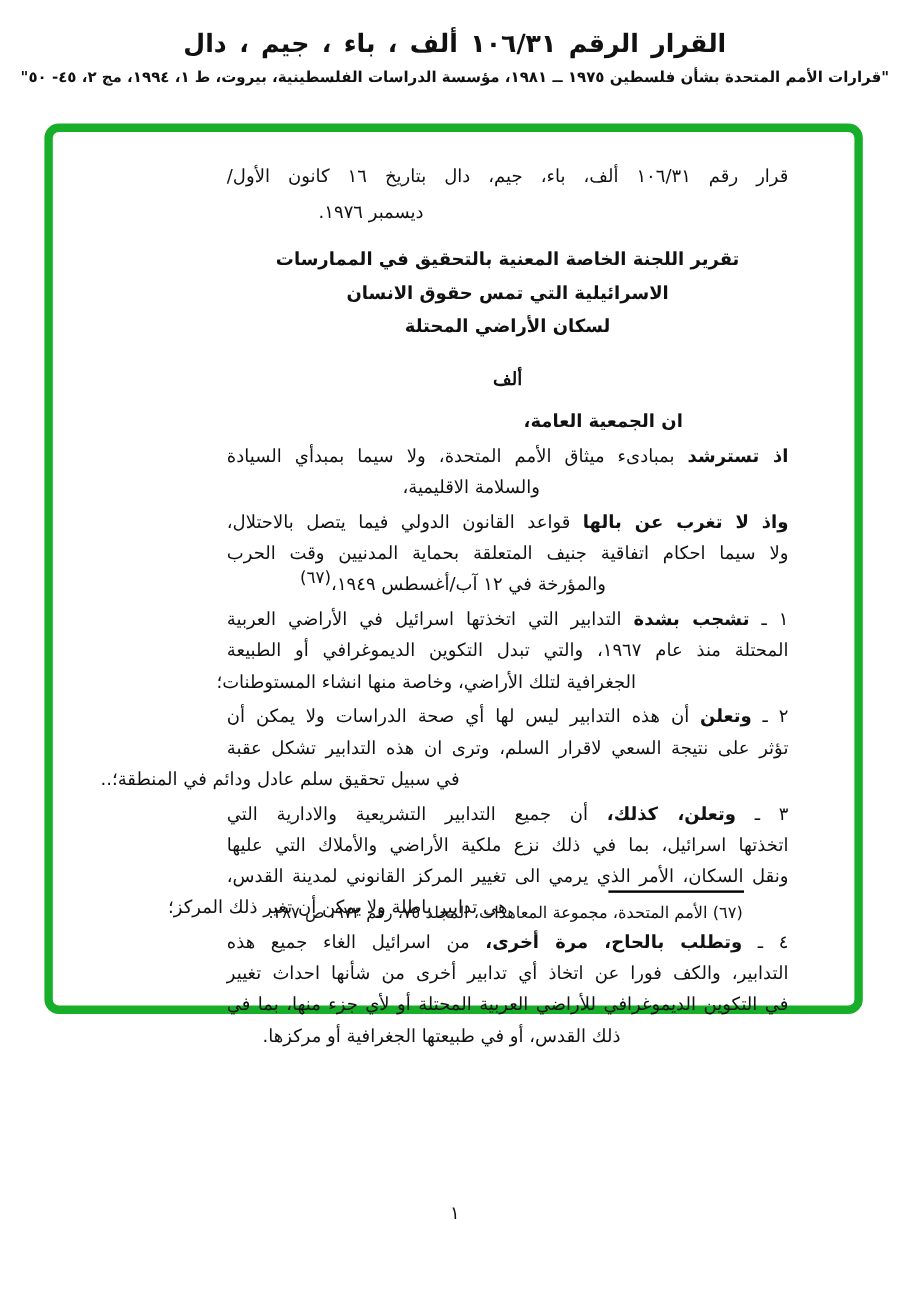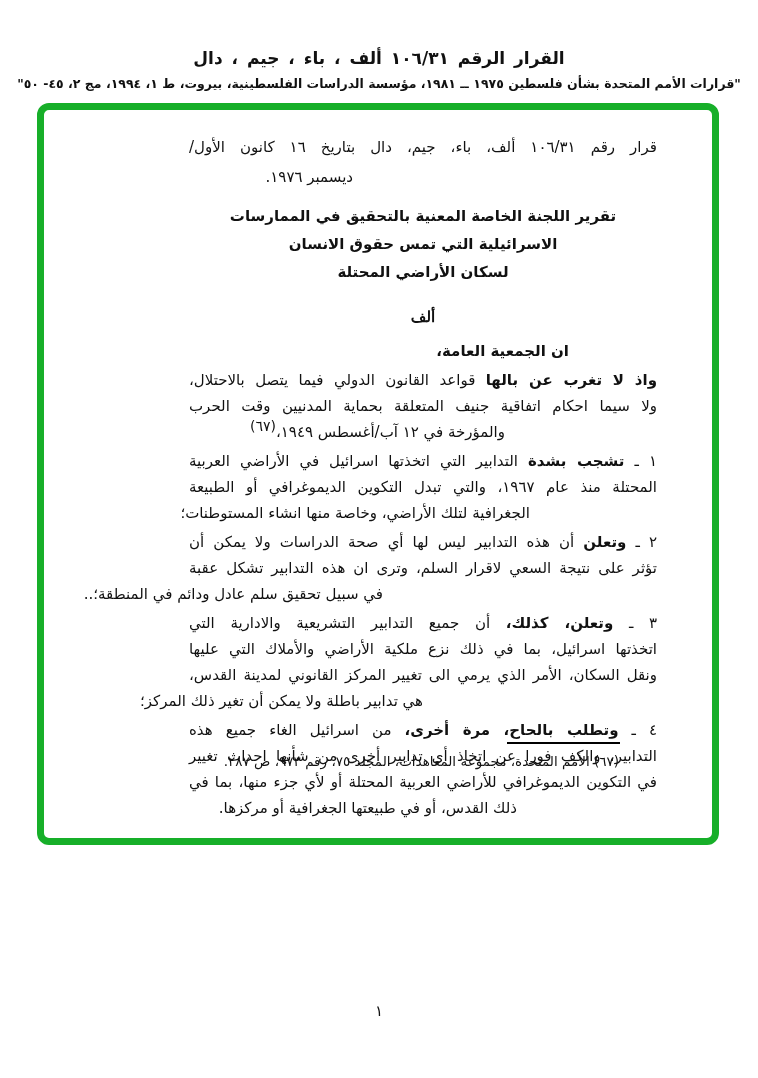--- a/index.html
+++ b/index.html
@@ -7,22 +7,22 @@
     width:758px; height:1078px;
     background:#ffffff;
     font-family:"DejaVu Sans", sans-serif;
     direction:rtl;
     position:relative;
     overflow:hidden;
     color:#111;
   }
   .page-header { text-align:center; }
   .hdr-title {
-    margin-top:48px;
-    font-size:17px;
+    margin-top:24px;
+    font-size:21px;
     font-weight:bold;
     word-spacing:3px;
     text-align:center;
   }
   .hdr-source {
     margin-top:8px;
     font-size:12.5px;
     font-weight:bold;
     text-align:center;
     white-space:nowrap;
@@ -97,20 +97,24 @@
         <div class="line cl"><span>الاسرائيلية التي تمس حقوق الانسان</span></div>
         <div class="line cl"><span>لسكان الأراضي المحتلة</span></div>
       </div>
       <div class="blk blk-section">
         <div class="line cl"><span>ألف</span></div>
       </div>
       <div class="blk blk-opener">
         <div class="line ol" style="padding-right: 88px;"><span class="bold">ان الجمعية العامة،</span></div>
       </div>
       <div class="blk blk-body">
+        <div class="line jl"><span class="bold">اذ تسترشد</span><span> بمبادىء ميثاق الأمم المتحدة، ولا سيما بمبدأي السيادة</span></div>
+        <div class="line ol" style="padding-right: 207px;"><span>والسلامة الاقليمية،</span></div>
+      </div>
+      <div class="blk blk-body">
         <div class="line jl"><span class="bold">واذ لا تغرب عن بالها</span><span> قواعد القانون الدولي فيما يتصل بالاحتلال،</span></div>
         <div class="line jl"><span>ولا سيما احكام اتفاقية جنيف المتعلقة بحماية المدنيين وقت الحرب</span></div>
         <div class="line ol" style="padding-right: 152px;"><span>والمؤرخة في ١٢ آب/أغسطس ١٩٤٩،</span><sup>(٦٧)</sup></div>
       </div>
       <div class="blk blk-body">
         <div class="line jl"><span>١ ـ </span><span class="bold">تشجب بشدة</span><span> التدابير التي اتخذتها اسرائيل في الأراضي العربية</span></div>
         <div class="line jl"><span>المحتلة منذ عام ١٩٦٧، والتي تبدل التكوين الديموغرافي أو الطبيعة</span></div>
         <div class="line ol" style="padding-right: 127px;"><span>الجغرافية لتلك الأراضي، وخاصة منها انشاء المستوطنات؛</span></div>
       </div>
       <div class="blk blk-body">

